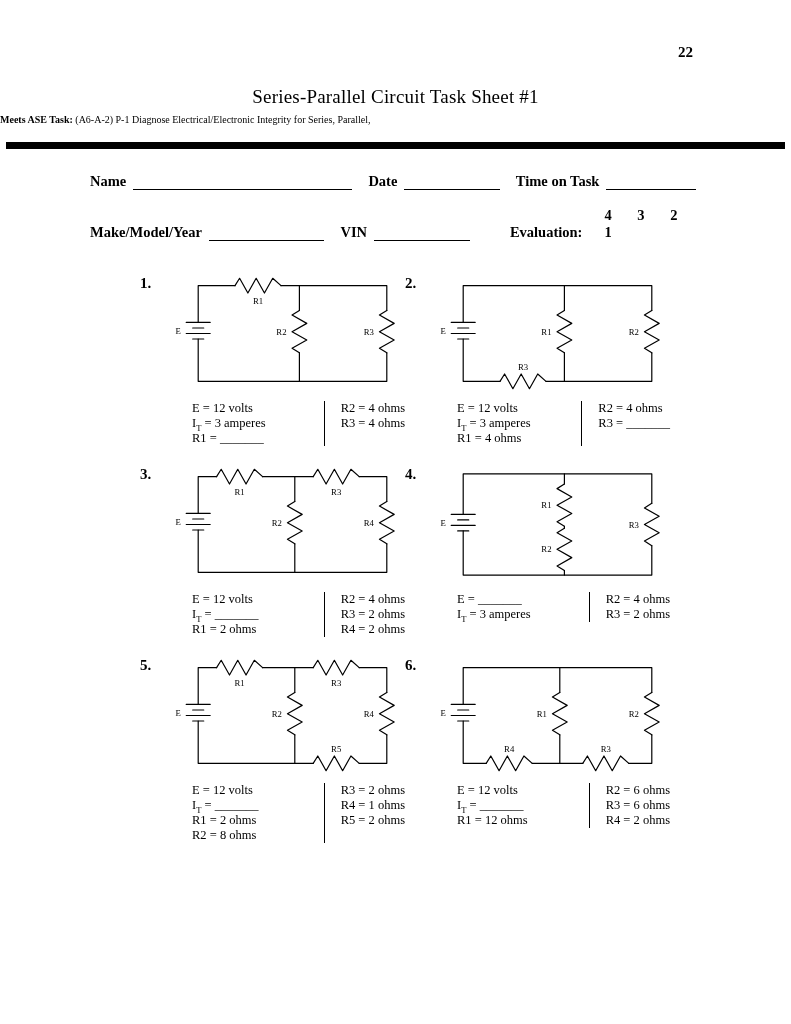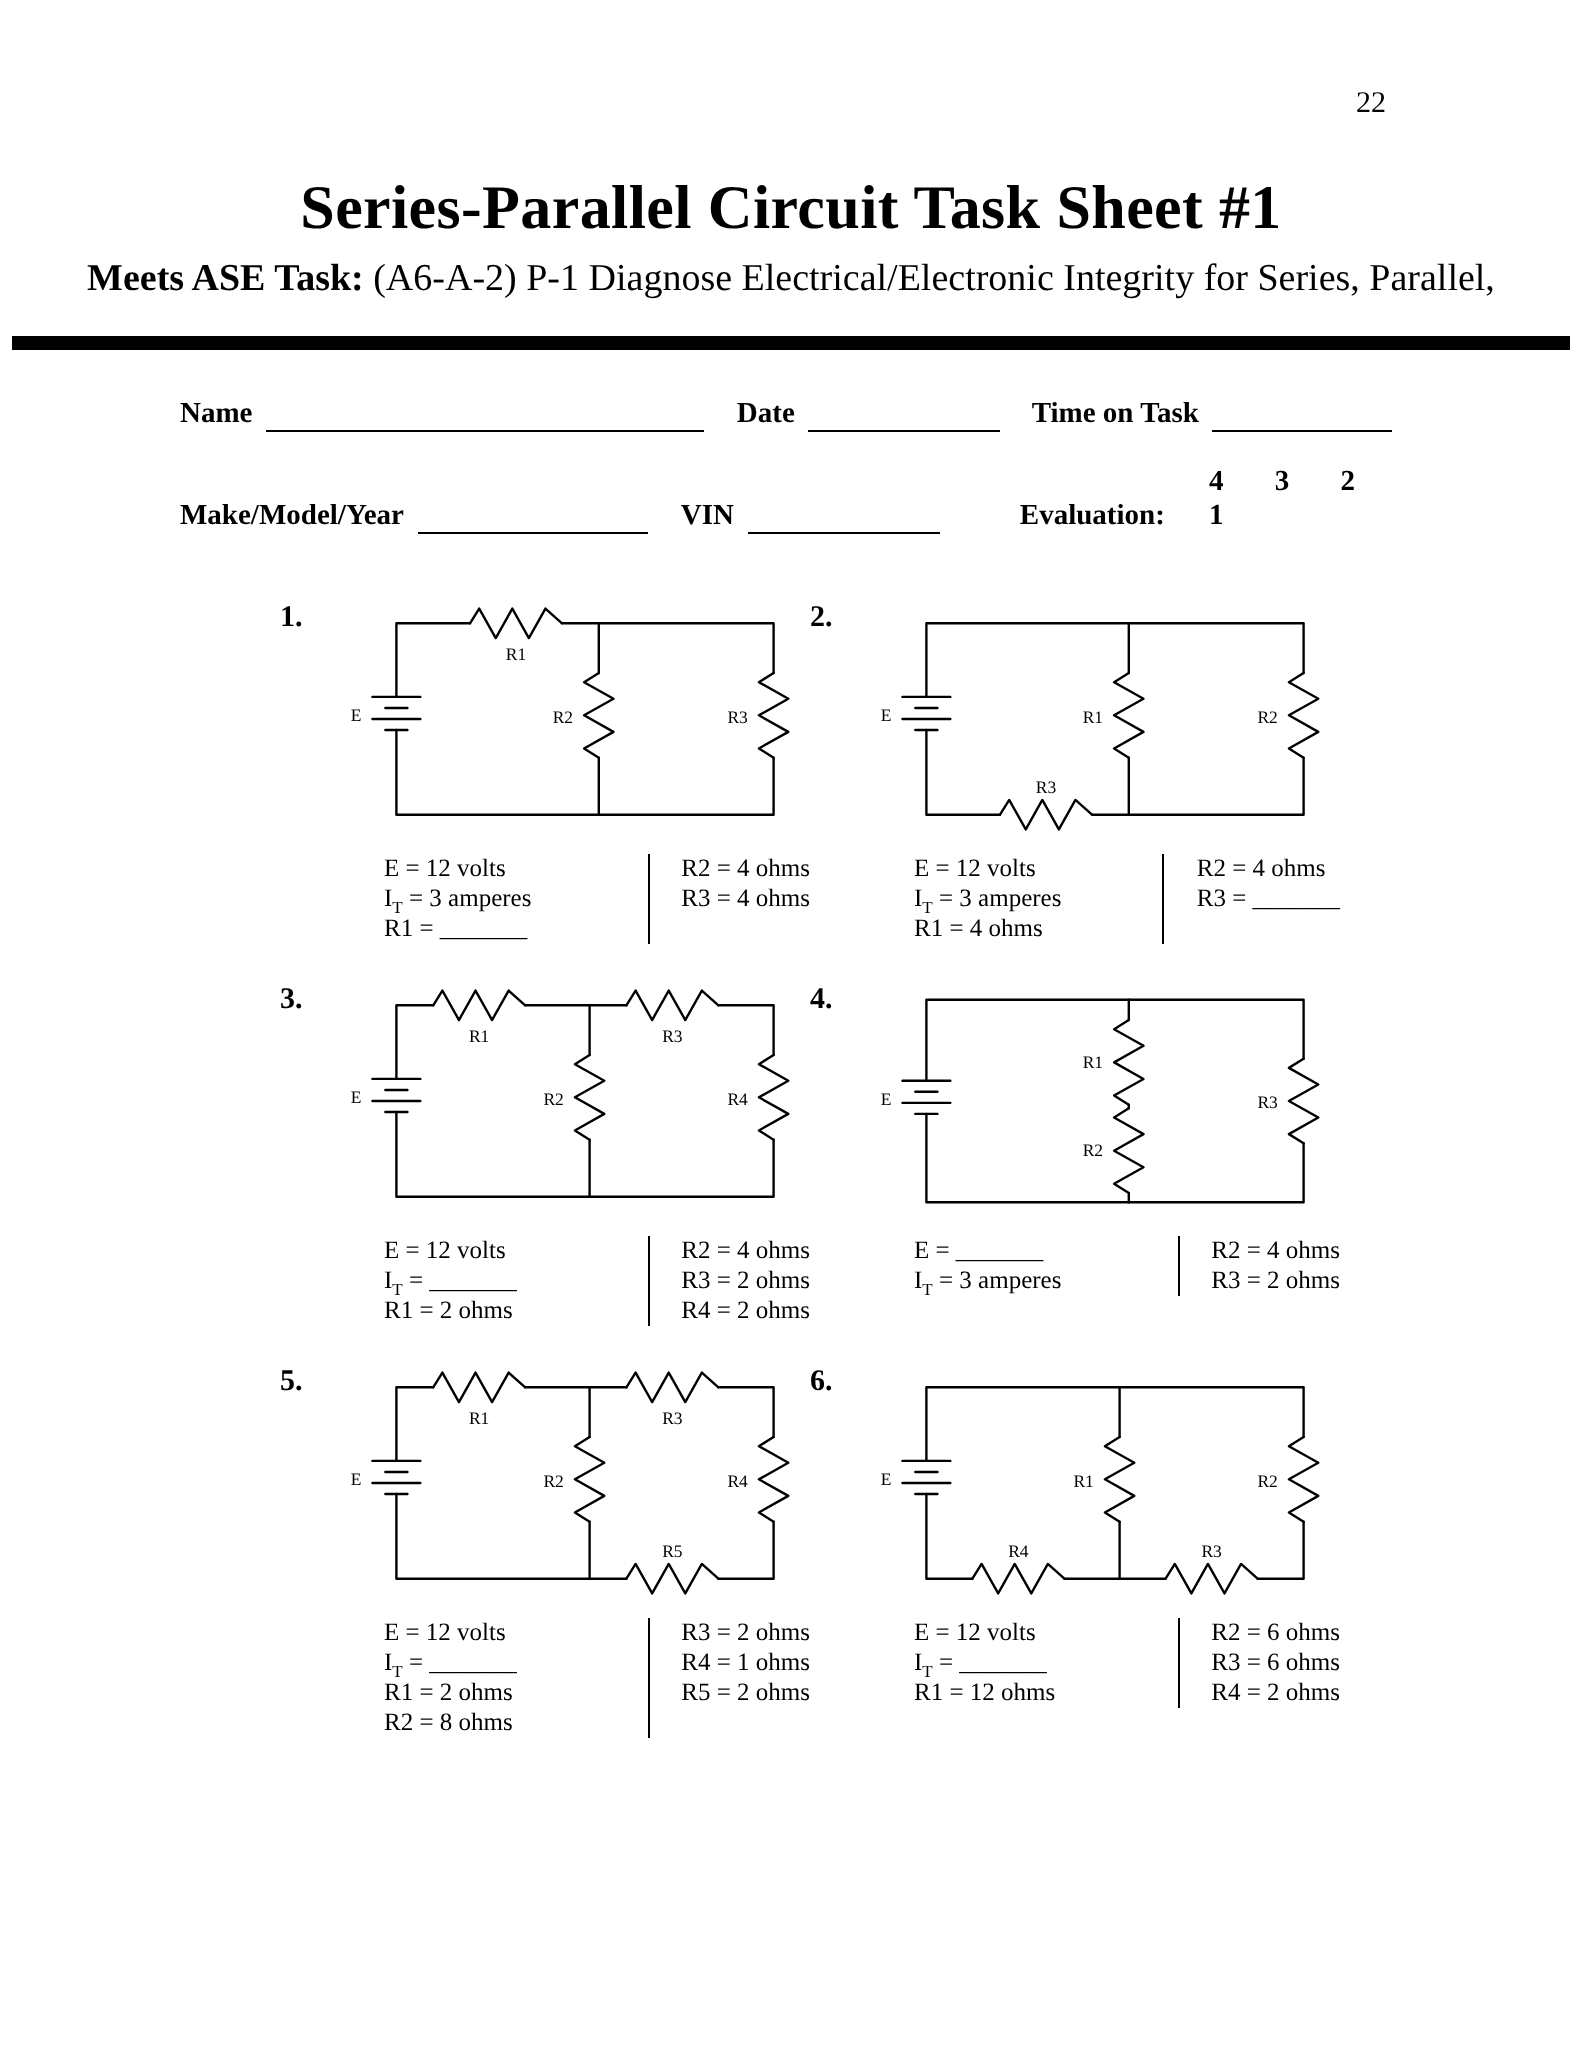--- a/index.html
+++ b/index.html
@@ -6,29 +6,29 @@
   html,body { background:#ffffff; }
   body {
     width:791px; height:1024px;
     color:#000;
     font-family:"Liberation Serif","DejaVu Serif",serif;
     position:relative;
     overflow:hidden;
   }
   .page-number {
     position:absolute; top:44px; right:98px;
-    font-weight:normal; font-size:15px;
+    font-weight:bold; font-size:15px;
   }
   .sheet { padding-top:86px; }
   .title {
     text-align:center;
-    font-size:31px; font-weight:bold;
+    font-size:19px; font-weight:normal;
     letter-spacing:0.2px;
   }
-  .meets { text-align:center; font-size:19px; margin-top:5px; line-height:1.35; }
+  .meets { text-align:left; font-size:10px; margin-top:5px; line-height:1.35; }
   .meets b { font-weight:bold; }
   .rule {
     height:7px; background:#000;
     margin:15px 6px 0 6px;
   }
   .form-row {
     display:flex; align-items:flex-end;
     margin:0 95px 0 90px;
     font-size:14.5px;
   }

